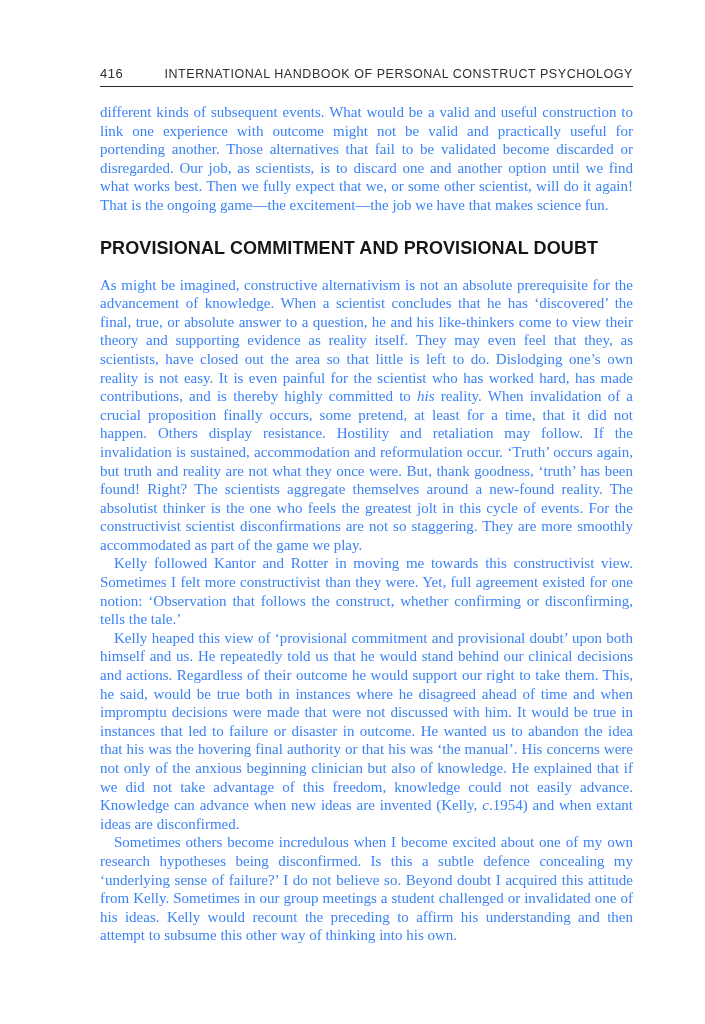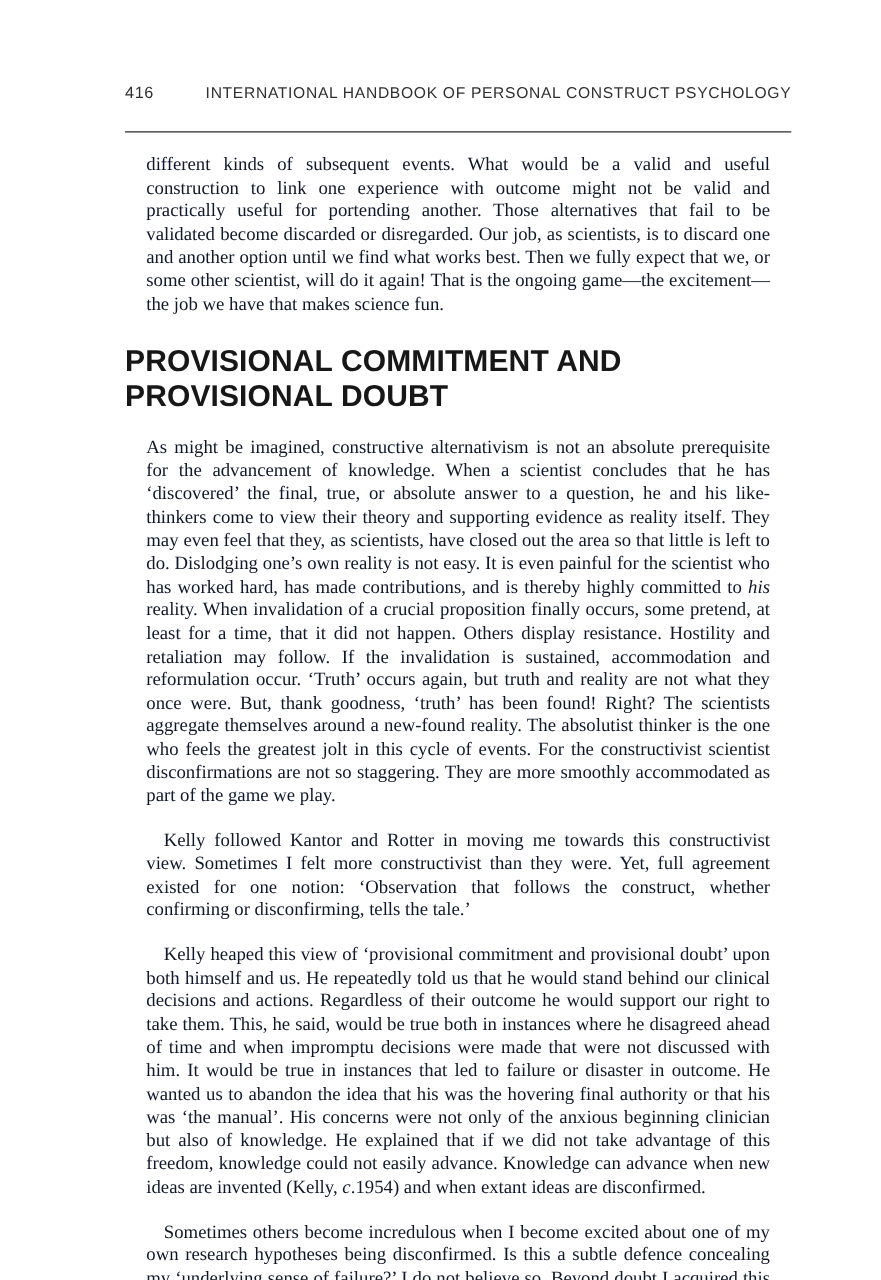--- a/index.html
+++ b/index.html
@@ -22,50 +22,50 @@
     width: 533px;
     color: #1d1d1d;
   }
   .page-header {
     display: flex;
     justify-content: space-between;
     align-items: baseline;
     font-family: "Liberation Sans", sans-serif;
     color: #2f2f2f;
     border-bottom: 1.5px solid #2b2b2b;
-    padding-bottom: 24px;
+    padding-bottom: 5px;
   }
   .page-number {
     font-size: 13px;
     letter-spacing: 0.5px;
   }
   .running-head {
     font-size: 12.5px;
     letter-spacing: 0.55px;
     text-align: left;
   }
   .page-body {
     margin-top: 16px;
     font-family: "Liberation Serif", serif;
   }
   .page-body p {
-    margin: 17px;
+    margin: 0;
     font-size: 15px;
     line-height: 18.6px;
     text-align: justify;
-    color: #0f172a;
+    color: #3b82f6;
   }
   .page-body p.indent {
     text-indent: 14px;
   }
   .page-body h2 {
     margin: 23px 0 17px 0;
     font-family: "Liberation Sans", sans-serif;
     font-weight: bold;
-    font-size: 24px;
+    font-size: 18px;
     letter-spacing: 0.1px;
     color: #171717;
   }
   .page-body i {
     font-style: italic;
   }
 </style>
 </head>
 <body>
 

